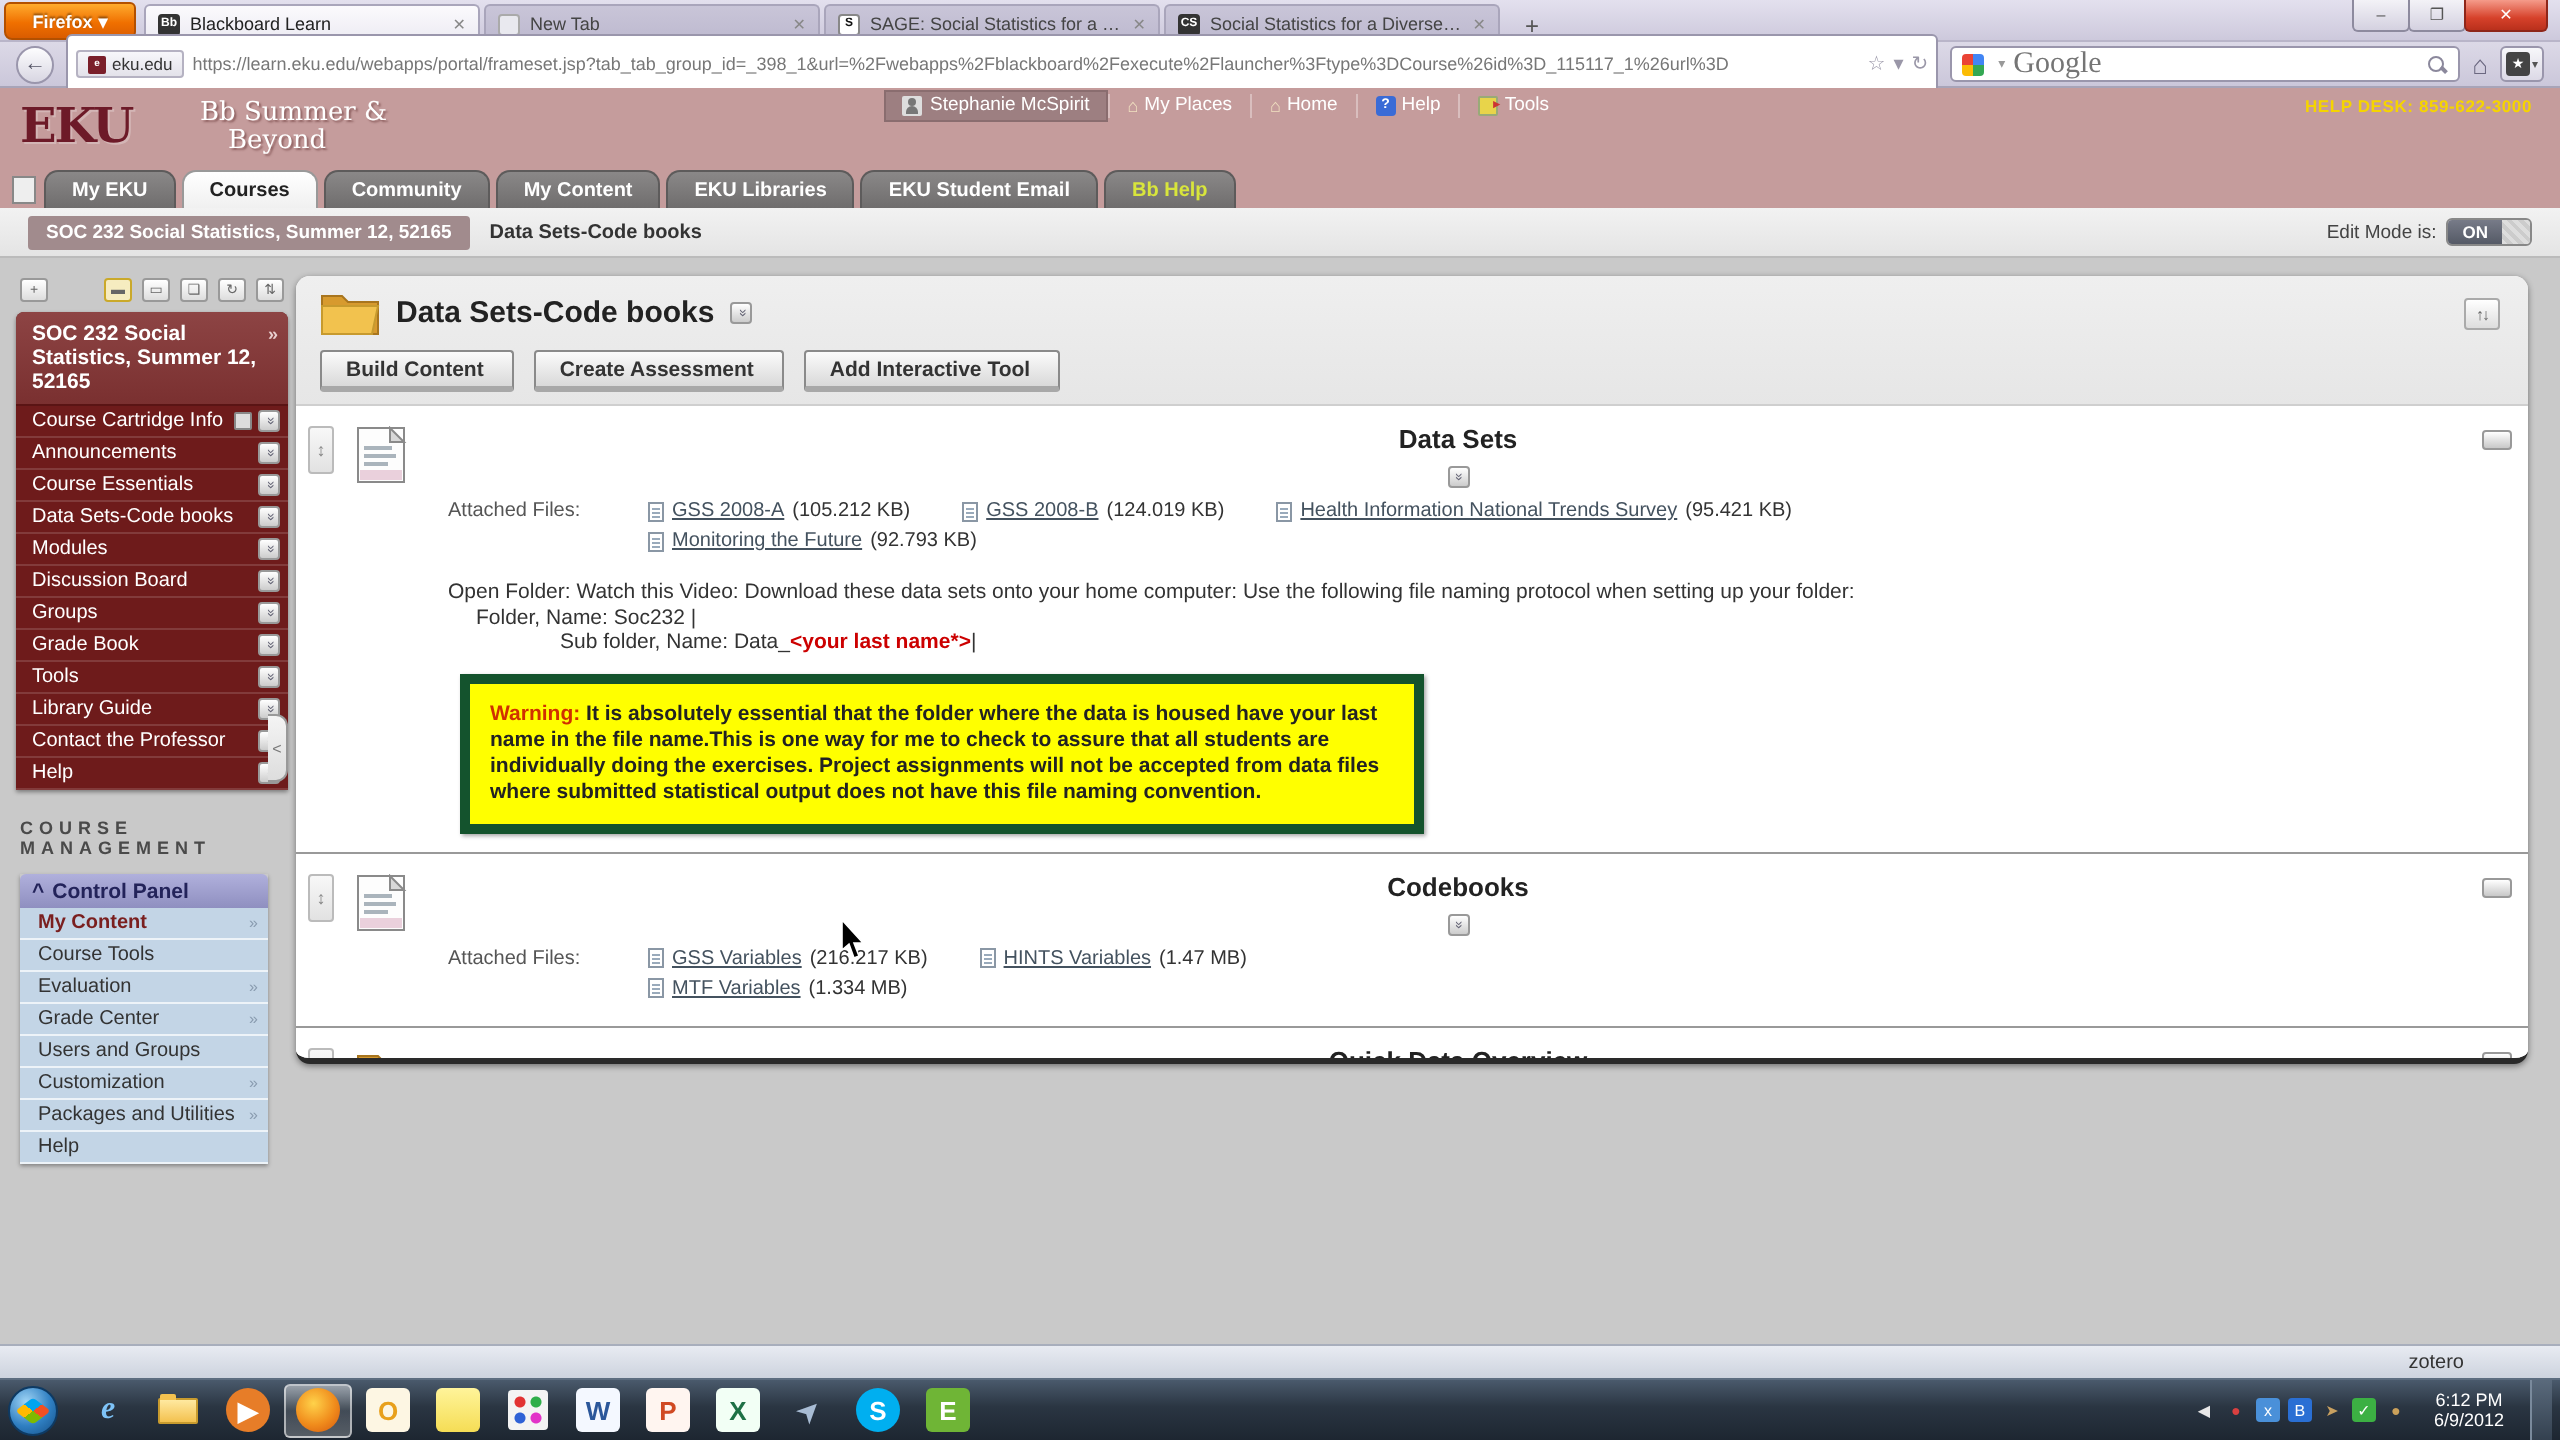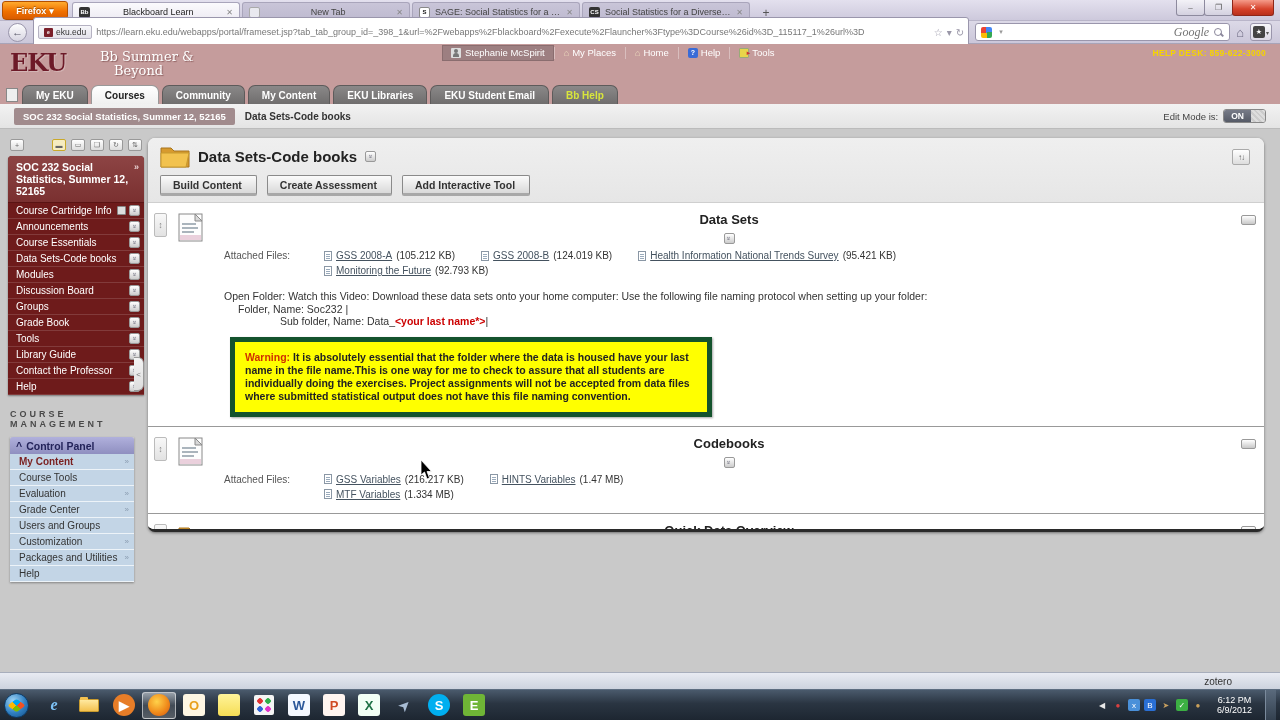--- a/index.html
+++ b/index.html
@@ -10,21 +10,21 @@
   
   .titlebar { position:absolute; top:0; left:0; width:1280px; height:21px;
     background:linear-gradient(#e3e0ee,#cdc9dc); border-bottom:1px solid #b9b5c9; }
   .ff-btn { position:absolute; left:2px; top:1px; height:19px; width:66px;
     background:linear-gradient(#ffab2e,#f07000 55%,#d95c00); border:1px solid #b35000;
     border-radius:3px 3px 4px 4px; color:#fff; font-size:9px; font-weight:bold;
     display:flex; align-items:center; justify-content:center; gap:3px; text-shadow:0 -1px 1px rgba(0,0,0,.4); }
   .btabs { position:absolute; left:72px; top:2px; height:19px; display:flex; align-items:flex-end; }
   .btab { height:19px; width:168px; display:flex; align-items:center; gap:5px; padding:0 6px;
     border:1px solid #a9a5bb; border-bottom:none; border-radius:3px 3px 0 0; margin-right:2px;
-    background:linear-gradient(#c9c5d8,#bdb9cf); color:#444; font-size:9px; overflow:hidden; white-space:nowrap;text-align:center; }
+    background:linear-gradient(#c9c5d8,#bdb9cf); color:#444; font-size:9px; overflow:hidden; white-space:nowrap; }
   .btab.active { background:linear-gradient(#fbfafd,#eceaf2); color:#222; }
   .btab .fav { width:11px; height:11px; flex:0 0 11px; background:#333; color:#fff; font-size:6px; font-weight:bold;
     display:flex; align-items:center; justify-content:center; border-radius:2px; }
   .btab .fav.empty { background:#e9e9ef; border:1px solid #aaa; }
   .btab .fav.light { background:#fff; color:#111; border:1px solid #888; }
   .btab .lbl { flex:1; overflow:hidden; text-overflow:ellipsis; }
   .btab .tclose { color:#888; font-size:8px; }
   .newtab-btn { width:24px; height:17px; margin-left:2px; border-radius:3px 3px 0 0;
     color:#555; font-size:12px; display:flex; align-items:center; justify-content:center; }
   .winctl { position:absolute; right:6px; top:0; display:flex; }
@@ -44,21 +44,21 @@
     font-size:8.5px; color:#333; display:flex; align-items:center; gap:3px; padding:0 5px; }
   .site-chip .sfav { width:9px; height:9px; background:#7a1f2a; border-radius:1px; color:#fff; font-size:5px;
     display:flex; align-items:center; justify-content:center; font-weight:bold; }
   .url-input { flex:1; border:none; outline:none; font-size:9px; color:#777; font-family:"Liberation Sans",sans-serif; background:transparent; }
   .url-icons { display:flex; align-items:center; gap:4px; color:#9a97a8; font-size:10px; }
   .searchbox { width:255px; height:18px; background:#fff; border:1px solid #9a96ac; border-radius:3px;
     display:flex; align-items:center; padding:0 5px; gap:4px; }
   .g-chip { width:14px; height:12px; display:flex; align-items:center; }
   .g-logo { width:11px; height:11px; border-radius:2px;
     background:conic-gradient(#4285f4 0 25%, #34a853 0 50%, #fbbc05 0 75%, #ea4335 0); }
-  .search-input { flex:1; border:none; outline:none; font-size:12px; font-style:italic; color:#888; background:transparent; font-family:"Liberation Serif",serif;text-align:right; }
+  .search-input { flex:1; border:none; outline:none; font-size:15px; color:#888; background:transparent; font-family:"Liberation Serif",serif; }
   .mag { width:11px; height:11px; position:relative; }
   .mag::before { content:""; position:absolute; left:1px; top:1px; width:6px; height:6px; border:1.5px solid #8b889c; border-radius:50%; }
   .mag::after { content:""; position:absolute; left:7px; top:7px; width:4px; height:1.5px; background:#8b889c; transform:rotate(45deg); }
   .nav-home { font-size:13px; color:#6b6880; }
   .bmk-btn { width:22px; height:18px; background:linear-gradient(#f7f7fa,#dcd9e6); border:1px solid #9a96ac; border-radius:3px;
     color:#555; font-size:9px; display:flex; align-items:center; justify-content:center; gap:1px; }
 
   
   .bbheader { position:absolute; top:44px; left:0; width:1280px; height:40px; background:#c59c9c; }
   .eku-logo { position:absolute; left:10px; top:4px; font-family:"DejaVu Serif",serif; font-weight:bold;

